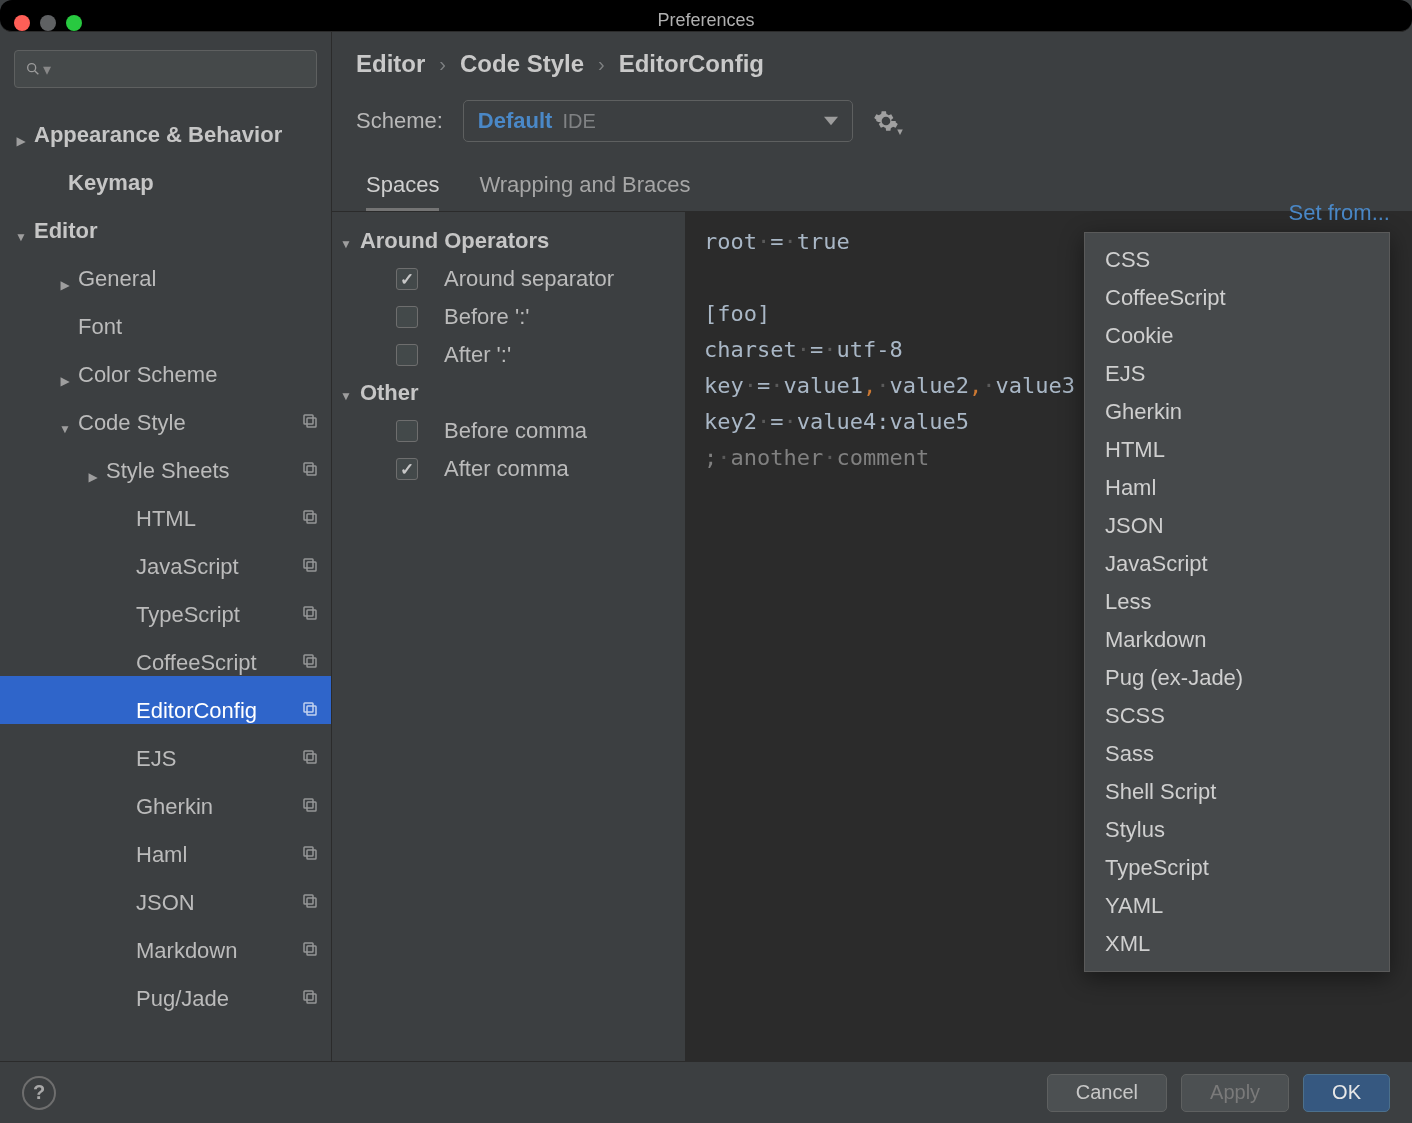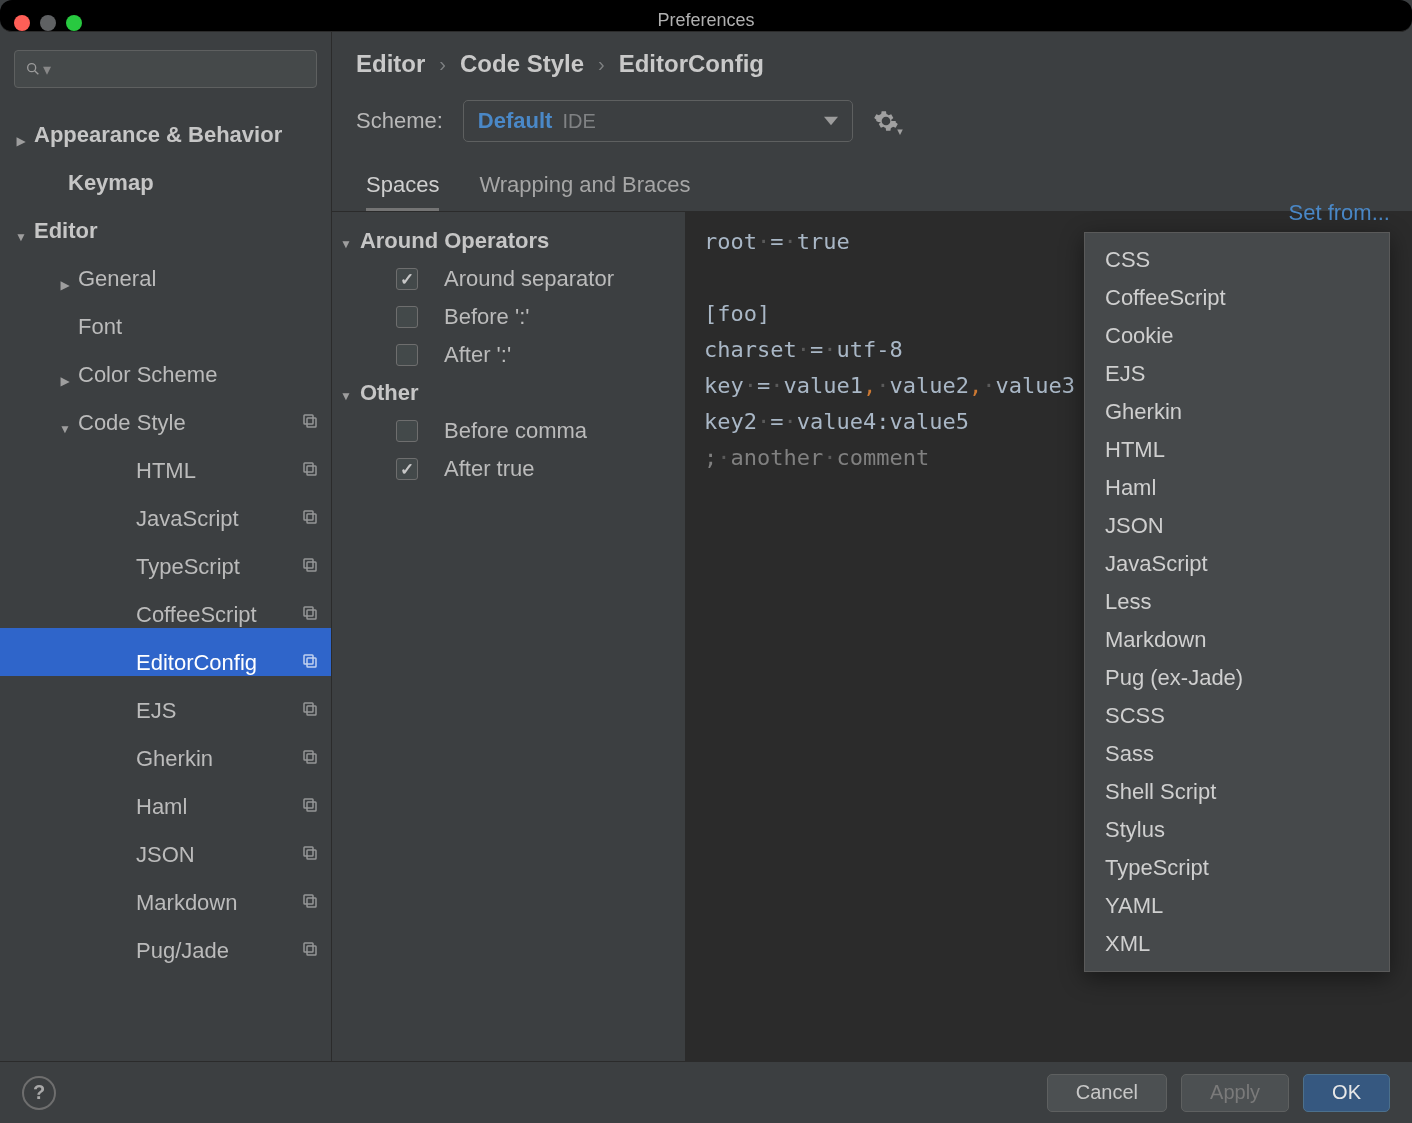--- a/index.html
+++ b/index.html
@@ -248,20 +248,28 @@
           <span class="arrow "></span>
           <span class="lbl">Font</span>
         </div>
         <div class="tree-row ind2">
           <span class="arrow chev-right"></span>
           <span class="lbl">Color Scheme</span>
         </div>
         <div class="tree-row ind2">
           <span class="arrow chev-down"></span>
           <span class="lbl">Code Style</span>
+          <span><svg class="copy-ic" viewBox="0 0 24 24" fill="none" stroke="currentColor" stroke-width="2">
+              <rect x="8" y="8" width="12" height="12" rx="1"></rect>
+              <rect x="4" y="4" width="12" height="12" rx="1"></rect>
+            </svg></span>
+        </div>
+        <div class="tree-row ind3">
+          <span class="arrow chev-right"></span>
+          <span class="lbl">Style Sheets</span>
           <span><svg class="copy-ic" viewBox="0 0 24 24" fill="none" stroke="currentColor" stroke-width="2">
               <rect x="8" y="8" width="12" height="12" rx="1"></rect>
               <rect x="4" y="4" width="12" height="12" rx="1"></rect>
             </svg></span>
         </div>
         <div class="tree-row ind4">
           <span class="arrow "></span>
           <span class="lbl">HTML</span>
           <span><svg class="copy-ic" viewBox="0 0 24 24" fill="none" stroke="currentColor" stroke-width="2">
               <rect x="8" y="8" width="12" height="12" rx="1"></rect>
@@ -407,21 +415,21 @@
           <div class="group-hdr">
             <span class="chev-down"></span>
             <span>Other</span>
           </div>
           <div class="chk-row">
             <span class="chk"></span>
             <span>Before comma</span>
           </div>
           <div class="chk-row">
             <span class="chk checked"></span>
-            <span>After true</span>
+            <span>After comma</span>
           </div>
         </div>
       <div class="preview" id="preview"><span class="c-kw">root</span><span class="c-dot">·</span><span class="c-op">=</span><span class="c-dot">·</span><span class="c-kw">true</span>
  
 <span class="c-kw">[foo]</span>
 <span class="c-kw">charset</span><span class="c-dot">·</span><span class="c-op">=</span><span class="c-dot">·</span><span class="c-kw">utf-8</span>
 <span class="c-kw">key</span><span class="c-dot">·</span><span class="c-op">=</span><span class="c-dot">·</span><span class="c-kw">value1</span><span class="c-punc">,</span><span class="c-dot">·</span><span class="c-kw">value2</span><span class="c-punc">,</span><span class="c-dot">·</span><span class="c-kw">value3</span>
 <span class="c-kw">key2</span><span class="c-dot">·</span><span class="c-op">=</span><span class="c-dot">·</span><span class="c-kw">value4:value5</span>
 <span class="c-cmt">;</span><span class="c-dot">·</span><span class="c-cmt">another</span><span class="c-dot">·</span><span class="c-cmt">comment</span></div>
     </div>

